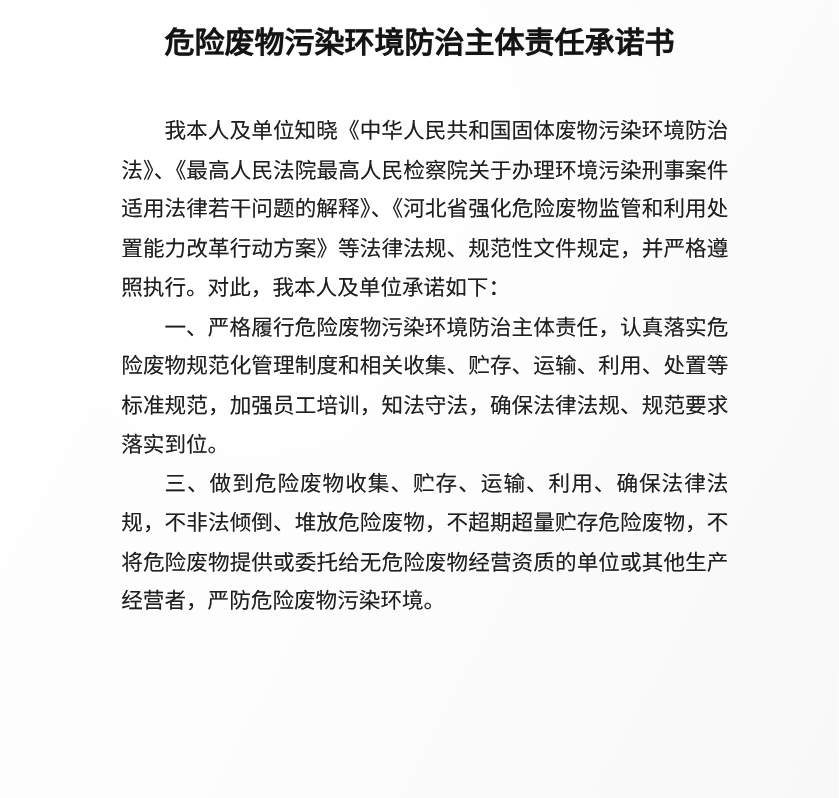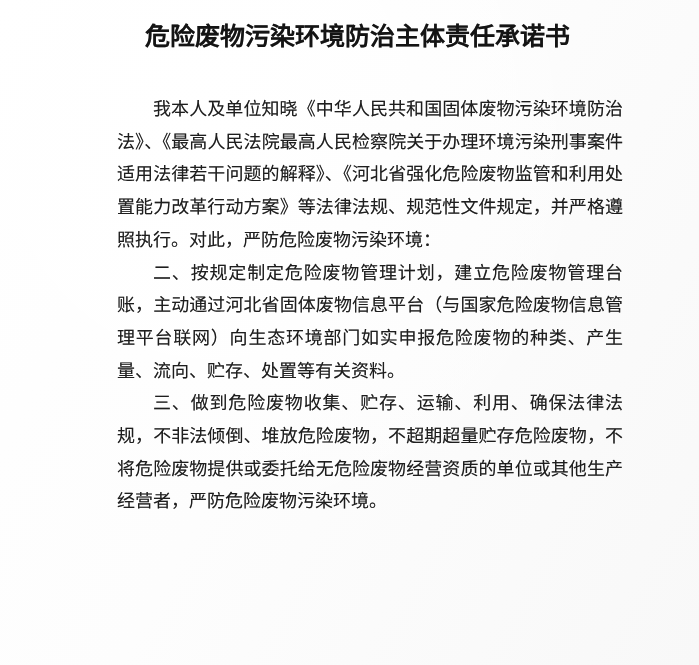--- a/index.html
+++ b/index.html
@@ -15,21 +15,20 @@
   }
   .page {
     position: relative;
     width: 699px;
     height: 665px;
     box-sizing: border-box;
     
     background:
       radial-gradient(ellipse at 30% 20%, #ffffff 0%, rgba(255,255,255,0) 60%),
       linear-gradient(118deg, #ffffff 0%, #fdfdfd 45%, #f8f8f8 100%);
-    padding-left: 16px;
   }
   .doc-title {
     margin: 0;
     padding-top: 20px;
     text-align: center;
     font-size: 25px;
     line-height: 34px;
     font-weight: 700;
     color: #141414;
     letter-spacing: 0px;
@@ -52,17 +51,17 @@
     word-break: break-all;
   }
 </style>
 </head>
 <body>
 
 <div class="page">
   <h1 class="doc-title">危险废物污染环境防治主体责任承诺书</h1>
 
   <div class="doc-body">
-    <p>我本人及单位知晓《中华人民共和国固体废物污染环境防治法》、《最高人民法院最高人民检察院关于办理环境污染刑事案件适用法律若干问题的解释》、《河北省强化危险废物监管和利用处置能力改革行动方案》等法律法规、规范性文件规定，并严格遵照执行。对此，严防危险废物污染环境：</p>
-    <p>二、按规定制定危险废物管理计划，建立危险废物管理台账，主动通过河北省固体废物信息平台（与国家危险废物信息管理平台联网）向生态环境部门如实申报危险废物的种类、产生量、流向、贮存、处置等有关资料。</p>
+    <p>我本人及单位知晓《中华人民共和国固体废物污染环境防治法》、《最高人民法院最高人民检察院关于办理环境污染刑事案件适用法律若干问题的解释》、《河北省强化危险废物监管和利用处置能力改革行动方案》等法律法规、规范性文件规定，并严格遵照执行。对此，我本人及单位承诺如下：</p>
+    <p>一、严格履行危险废物污染环境防治主体责任，认真落实危险废物规范化管理制度和相关收集、贮存、运输、利用、处置等标准规范，加强员工培训，知法守法，确保法律法规、规范要求落实到位。</p>
     <p>三、做到危险废物收集、贮存、运输、利用、确保法律法规，不非法倾倒、堆放危险废物，不超期超量贮存危险废物，不将危险废物提供或委托给无危险废物经营资质的单位或其他生产经营者，严防危险废物污染环境。</p>
   </div>
 </div>
 
 </body></html>

